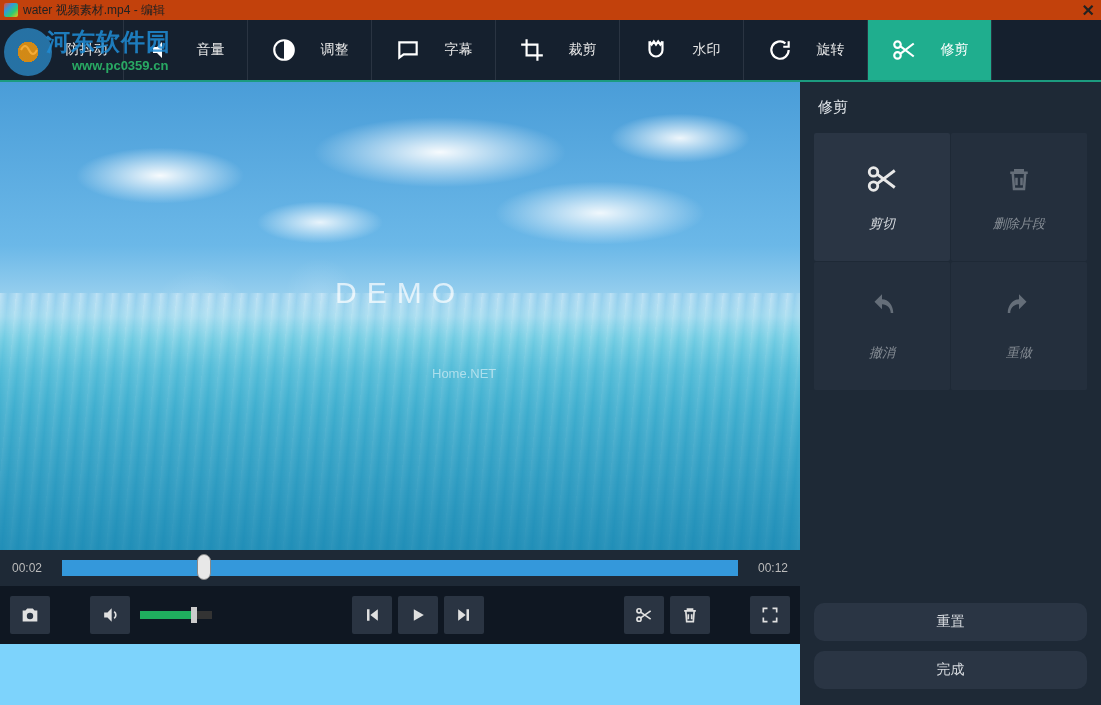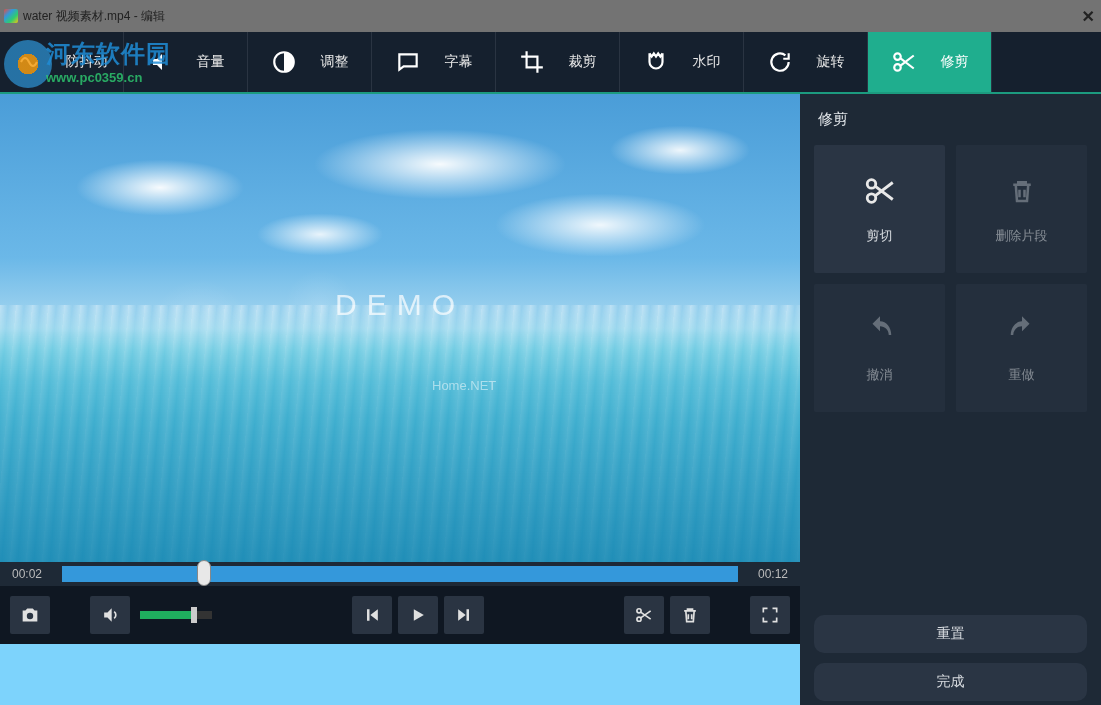--- a/index.html
+++ b/index.html
@@ -7,22 +7,22 @@
       font-family: "Microsoft YaHei", Arial, sans-serif;
       background: #1a2330;
       color: #c8d0d8;
       width: 1101px;
       height: 705px;
       overflow: hidden;
       font-size: 13px;
     }
     
     .title-bar {
-      height: 32px;
-      background: #737373;
+      height: 20px;
+      background: #c2410c;
       color: #222;
       display: flex;
       align-items: center;
       font-size: 12px;
       padding-left: 4px;
       position: relative;
     }
     .title-bar .app-icon {
       width: 14px; height: 14px;
       background: linear-gradient(135deg,#e74c3c,#3498db,#2ecc71,#f1c40f);
@@ -75,21 +75,21 @@
       position: absolute;
       left: 44px; top: 6px;
       font-size: 24px;
       font-weight: bold;
       color: #1f8dd6;
       opacity: 0.85;
       letter-spacing: 1px;
     }
     .watermark-logo .url {
       position: absolute;
-      left: 44px; top: 38px;
+      left: 70px; top: 38px;
       font-size: 13px;
       color: #2ecc71;
       opacity: 0.8;
       font-weight: bold;
     }
     .watermark-logo .circle {
       position: absolute;
       left: 2px; top: 8px;
       width: 48px; height: 48px;
       border-radius: 50%;
@@ -167,21 +167,21 @@
       height: 38px;
       display: flex;
       align-items: center;
       justify-content: center;
       background: #0f1722;
       font-size: 13px;
       color: #c0c8d0;
     }
     
     .timeline-row {
-      height: 24px;
+      height: 36px;
       display: flex;
       align-items: center;
       padding: 12px 12px;
       gap: 10px;
       background: #1e2936;
     }
     .time-label { font-size: 12px; color: #bbb; width: 40px; }
     .timeline-track {
       flex: 1;
       height: 16px;
@@ -243,22 +243,23 @@
     .ctrl-group { display: flex; gap: 6px; }
     
     .panel-title {
       padding: 16px 18px;
       font-size: 15px;
       color: #e0e4e8;
     }
     .action-grid {
       display: grid;
       grid-template-columns: 1fr 1fr;
-      gap: 11px;
+      gap: 1px;
       padding: 0 14px;
+      font-style: italic;
     }
     .action-card {
       height: 128px;
       background: #2a3544;
       display: flex;
       flex-direction: column;
       align-items: center;
       justify-content: center;
       gap: 18px;
       cursor: pointer;

